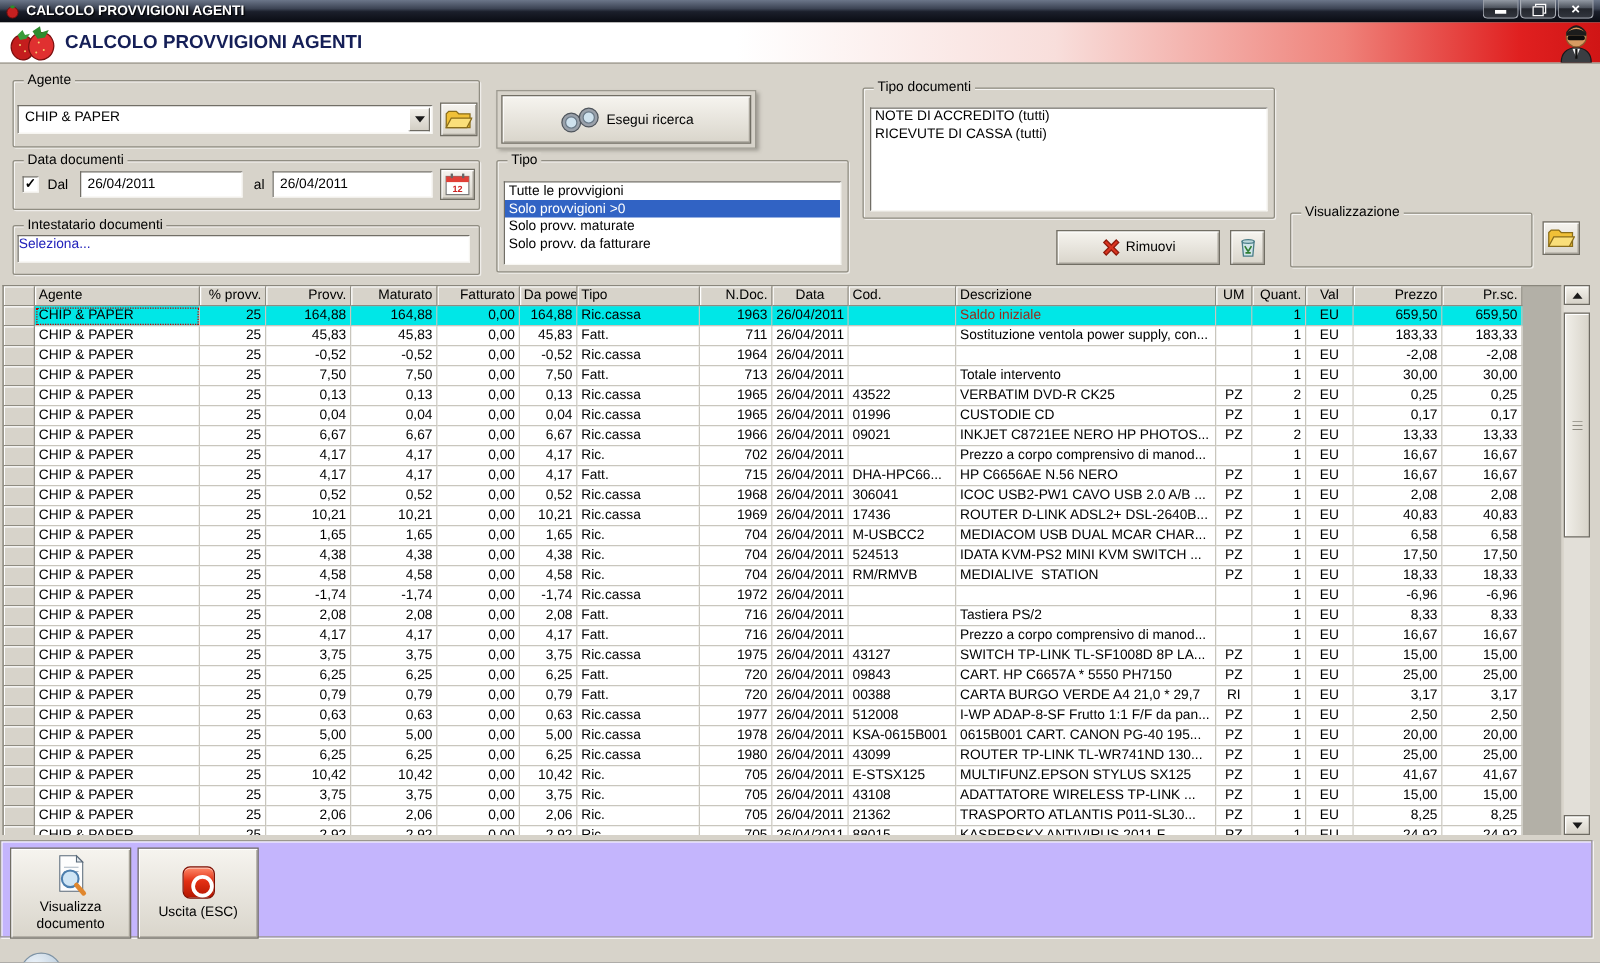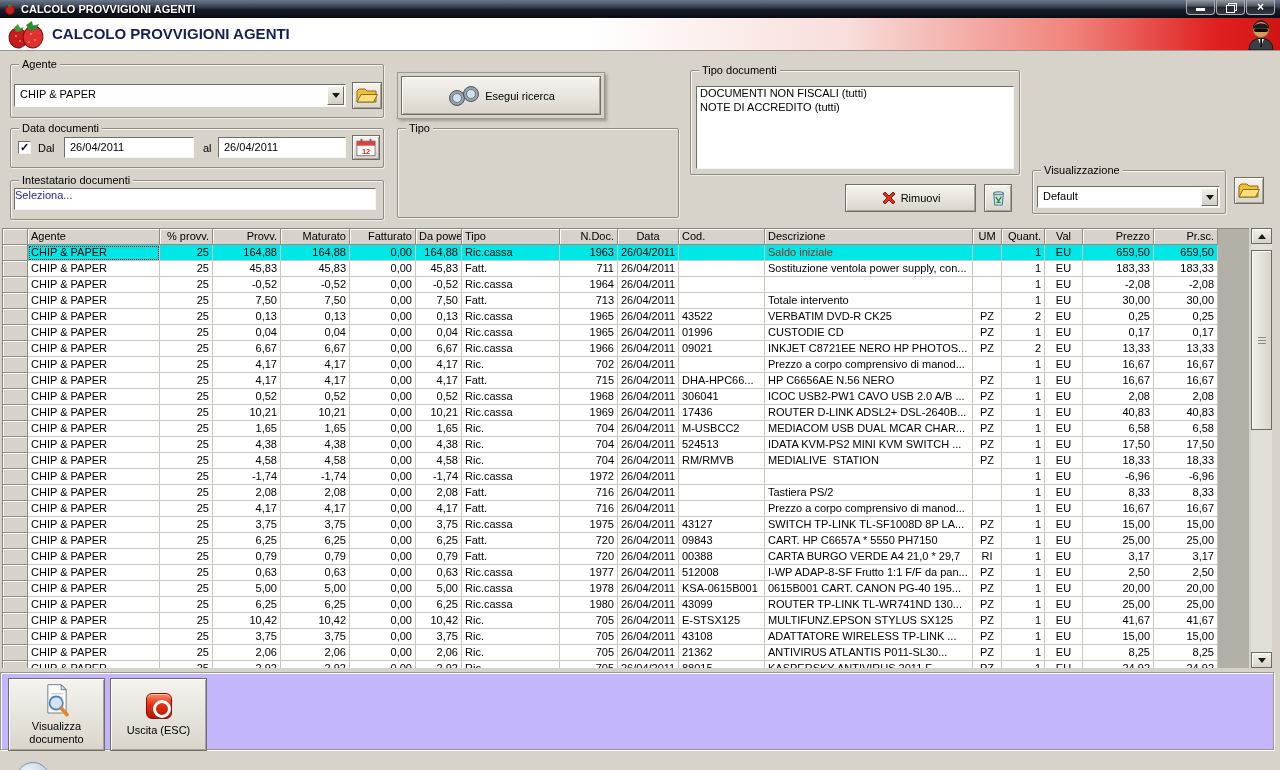--- a/index.html
+++ b/index.html
@@ -235,51 +235,51 @@
   <div class="group" id="group-intest">
     <span class="glabel">Intestatario documenti</span>
   </div>
   <div class="sunken" id="field-intest">
     <span class="ctext">Seleziona...</span>
   </div>
 
   <div class="group" id="group-tipo">
     <span class="glabel">Tipo</span>
   </div>
+  <div class="listbox" id="tipo-list">
+      <div class="litem">Tutte le provvigioni</div>
+      <div class="litem lsel">Solo provvigioni &gt;0</div>
+      <div class="litem">Solo provv. maturate</div>
+      <div class="litem">Solo provv. da fatturare</div>
+    </div>
 
   <div class="group" id="group-tipodoc">
     <span class="glabel">Tipo documenti</span>
   </div>
   <div class="listbox" id="tipodoc-list">
-      <div class="litem">DOCUMENTI NON FISCALI (tutti)</div>
       <div class="litem">NOTE DI ACCREDITO (tutti)</div>
+      <div class="litem">RICEVUTE DI CASSA (tutti)</div>
     </div>
 
   <div class="btn" id="btn-rimuovi">
     <svg width="16" height="16" viewBox="0 0 16 16">
       <path d="M2,4 L4,2 L8,6 L12,2 L14,4 L10,8 L14,12 L12,14 L8,10 L4,14 L2,12 L6,8 Z" fill="#d93420" stroke="#8f1a0c"></path>
     </svg>
     <span>Rimuovi</span>
   </div>
   <div class="btn" id="btn-trash">
     <svg width="15" height="16" viewBox="0 0 14 15">
       <path d="M2.5,3 L11.5,3 L10.5,14 L3.5,14 Z" fill="#cfe4e8" stroke="#4a7d88"></path>
       <ellipse cx="7" cy="3" rx="4.5" ry="1.4" fill="#bcd8dc" stroke="#4a7d88"></ellipse>
       <path d="M4.5,6.5 L7,10.5 M9.5,6.5 L7,10.5 M5,11.5 L9,11.5" stroke="#2e7d32" stroke-width="1.2" fill="none"></path>
     </svg>
   </div>
 
   <div class="group" id="group-visual">
     <span class="glabel">Visualizzazione</span>
-  </div>
-  <div class="combo" id="combo-visual">
-    <span class="ctext">Default</span>
-    <span class="carrow">
-        <span class="tri-down"></span>
-      </span>
   </div>
   <div class="btn" id="btn-folder-visual">
     <svg width="22" height="17" viewBox="0 0 22 17">
       <path d="M1,15 L1,4 L3,2 L9,2 L11,4 L20,4 L20,15 Z" fill="#f0c037" stroke="#8a6d1a"></path>
       <path d="M1,15 L5,7.5 L21.5,7.5 L17.5,15 Z" fill="#fadf7a" stroke="#8a6d1a"></path>
     </svg>
   </div>
 
   <div id="grid">
     <div id="grid-header">
@@ -782,21 +782,21 @@
           <div class="dcell al" style="width: 132px;">CHIP &amp; PAPER</div>
           <div class="dcell ar" style="width: 53px;">25</div>
           <div class="dcell ar" style="width: 68px;">2,06</div>
           <div class="dcell ar" style="width: 69px;">2,06</div>
           <div class="dcell ar" style="width: 66px;">0,00</div>
           <div class="dcell ar" style="width: 46px;">2,06</div>
           <div class="dcell al" style="width: 98px;">Ric.</div>
           <div class="dcell ar" style="width: 58px;">705</div>
           <div class="dcell ac" style="width: 61px;">26/04/2011</div>
           <div class="dcell al" style="width: 86px;">21362</div>
-          <div class="dcell al" style="width: 208px;">ANTIVIRUS ATLANTIS P011-SL30...</div>
+          <div class="dcell al" style="width: 208px;">TRASPORTO ATLANTIS P011-SL30...</div>
           <div class="dcell ac" style="width: 29px;">PZ</div>
           <div class="dcell ar" style="width: 43px;">1</div>
           <div class="dcell ac" style="width: 38px;">EU</div>
           <div class="dcell ar" style="width: 71px;">8,25</div>
           <div class="dcell ar" style="width: 64px;">8,25</div>
         </div>
         <div class="trow">
           <div class="selcell" style="width: 25px;"></div>
           <div class="dcell al" style="width: 132px;">CHIP &amp; PAPER</div>
           <div class="dcell ar" style="width: 53px;">25</div>

